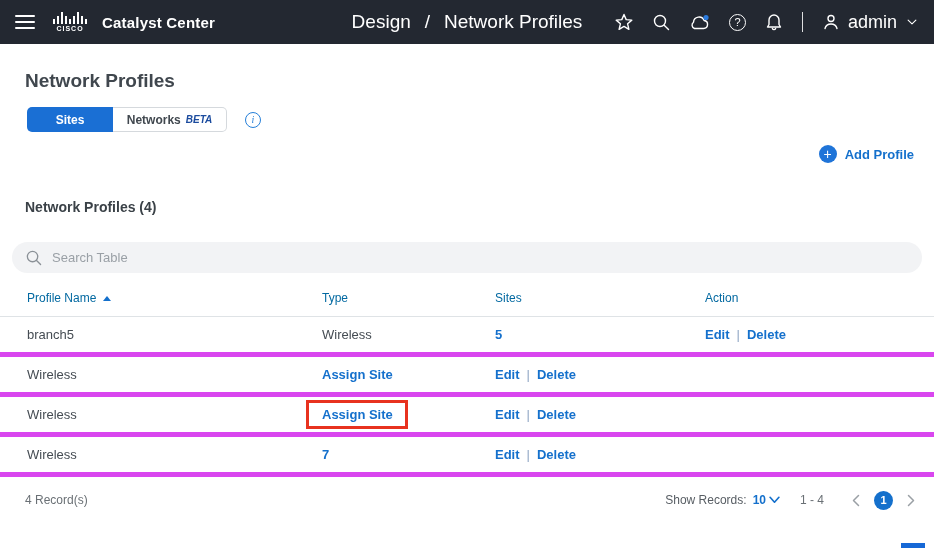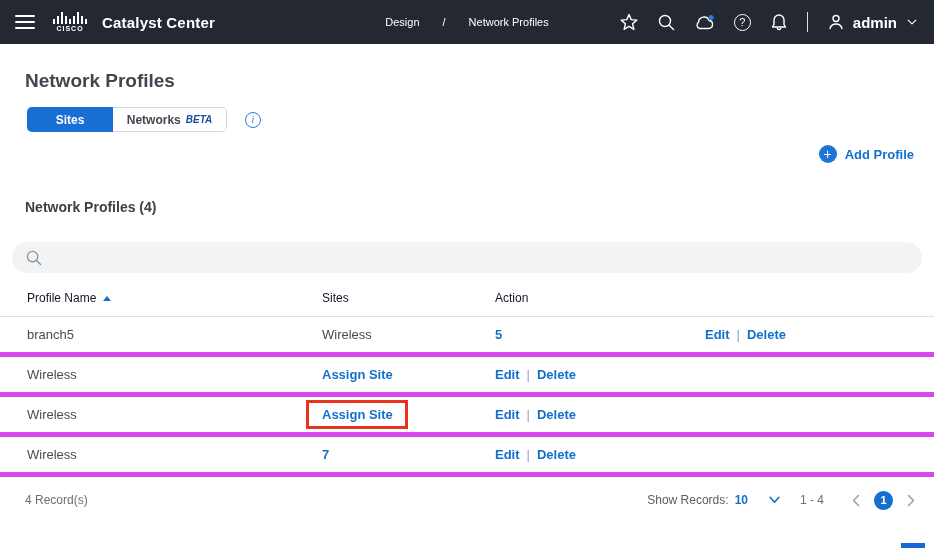--- a/index.html
+++ b/index.html
@@ -8,29 +8,29 @@
 
   
   .app-header { height:44px; background:#232831; display:flex; align-items:center; padding:16px 15px; position:relative; color:#fff; }
   .hamburger { width:20px; display:flex; flex-direction:column; gap:4px; cursor:pointer; }
   .hamburger span { height:2px; background:#fff; border-radius:1px; }
   .cisco-logo { margin-left:18px; display:flex; flex-direction:column; align-items:center; }
   .cisco-bars { display:flex; align-items:flex-end; gap:2px; height:12px; }
   .cisco-bars i { width:2px; background:#fff; display:block; }
   .cisco-word { color:#fff; font-size:7px; font-weight:700; letter-spacing:1px; margin-top:1px; }
   .brand-title { font-size:15px; font-weight:700; margin-left:15px; letter-spacing:.2px; }
-  .breadcrumb { position:absolute; left:50%; transform:translateX(-50%); display:flex; align-items:center; gap:23px; font-size:11px; }
+  .breadcrumb { position:absolute; left:50%; transform:translateX(-50%); display:flex; align-items:center; gap:14px; font-size:19px; }
   .breadcrumb .crumb { cursor:pointer; }
   .header-icons { margin-left:auto; display:flex; align-items:center; gap:19px; }
   .hicon { display:flex; align-items:center; cursor:pointer; }
   .hicon svg { stroke:#fff; fill:none; stroke-width:1.4; stroke-linecap:round; stroke-linejoin:round; }
   .circle-icon { width:17px; height:17px; border:1.4px solid #fff; border-radius:50%; display:flex; align-items:center; justify-content:center; font-size:11px; color:#fff; cursor:pointer; }
   .header-divider { width:1px; height:20px; background:rgba(255,255,255,.85); }
   .user-area { display:flex; align-items:center; gap:8px; cursor:pointer; }
-  .user-name { font-size:15px; font-weight:700; }
+  .user-name { font-size:18px; font-weight:400; }
 
   
   .page-title { margin:26px 0 0 25px; font-size:19px; color:#40474e; }
   .tabs-row { display:flex; align-items:center; gap:18px; margin:15px 0 0 27px; }
   .tab-group { display:inline-flex; }
   .tab { font-size:12px; font-weight:700; display:flex; align-items:center; justify-content:center; cursor:pointer; height:25px; }
   .tab-sites { width:86px; background:#1a6fd4; color:#fff; border-radius:5px 0 0 5px; }
   .tab-networks { width:114px; background:#fff; color:#41484f; border:1px solid #d5d9dd; border-left:none; border-radius:0 5px 5px 0; }
   .beta-badge { font-style:italic; font-weight:800; font-size:10px; color:#1b4b9e; margin-left:5px; }
   .info-icon { width:16px; height:16px; border:1.2px solid #2680d9; border-radius:50%; color:#2680d9; font-size:10px; font-style:italic; font-family:"Liberation Serif", serif; display:flex; align-items:center; justify-content:center; cursor:pointer; }
@@ -39,36 +39,36 @@
   .plus-circle { width:18px; height:18px; border-radius:50%; background:#1f74d8; color:#fff; font-size:14px; font-weight:400; display:flex; align-items:center; justify-content:center; line-height:1; padding-bottom:1px; }
 
   
   .section-heading { margin:36px 0 0 25px; font-size:14px; color:#3a4147; }
   .search-bar { margin:27px 12px 0; height:31px; background:#f2f3f5; border-radius:16px; display:flex; align-items:center; padding:0 13px; gap:10px; }
   .search-bar svg { stroke:#8b9197; fill:none; stroke-width:1.4; stroke-linecap:round; }
   .search-input { flex:1; border:none; outline:none; background:transparent; font-size:13px; color:#3c4248; font-family:"Liberation Sans", sans-serif; }
   .search-input::placeholder { color:#9aa0a6; }
 
   .grid-row { display:grid; grid-template-columns:295px 173px 210px 1fr; align-items:center; padding:0 16px 0 27px; }
-  .thead { padding-top:18px; padding-bottom:11px; font-size:12px; color:#0f172a; border-bottom:1px solid #dfe3e6; }
+  .thead { padding-top:18px; padding-bottom:11px; font-size:12px; color:#0369a1; border-bottom:1px solid #dfe3e6; }
   .th { display:flex; align-items:center; cursor:pointer; }
   .sort-asc { width:0; height:0; border-left:4px solid transparent; border-right:4px solid transparent; border-bottom:5px solid #1470cc; margin-left:7px; display:inline-block; }
   .trow { height:40px; font-size:13px; color:#454c53; border-bottom:5px solid #d946ef; }
   .link { color:#1470cc; cursor:pointer; text-decoration:none; }
   .sites-link { font-weight:600; }
   .action-cell { display:flex; gap:7px; align-items:center; }
   .action-link { color:#1470cc; font-weight:700; font-size:13px; cursor:pointer; }
   .action-sep { color:#8fa6c4; font-weight:400; }
   .highlight-box { display:inline-block; border:3px solid #e8321f; padding:4px 12px 4px 13px; margin-left:-16px; }
 
   
   .table-footer { display:flex; justify-content:space-between; align-items:center; height:46px; padding:0 19px 0 25px; font-size:12px; color:#6a7075;text-align:center; }
   .footer-right { display:flex; align-items:center; }
   .show-label { color:#575d63; }
-  .show-value { color:#1470cc; font-weight:700; margin-left:6px; cursor:pointer; display:flex; align-items:center; gap:21px; }
+  .show-value { color:#1470cc; font-weight:700; margin-left:6px; cursor:pointer; display:flex; align-items:center; gap:3px; }
   .show-value svg { stroke:#1470cc; fill:none; stroke-width:1.5; stroke-linecap:round; stroke-linejoin:round; }
   .range-text { margin-left:20px; }
   .pager { display:flex; align-items:center; gap:14px; margin-left:28px; }
   .pager-btn { display:flex; align-items:center; cursor:pointer; }
   .pager-btn svg { stroke:#9aa0a5; fill:none; stroke-width:1.5; stroke-linecap:round; stroke-linejoin:round; }
   .page-circle { width:19px; height:19px; border-radius:50%; background:#1470cc; color:#fff; font-size:11px; font-weight:700; display:flex; align-items:center; justify-content:center; cursor:pointer; }
   .bottom-bar { position:absolute; right:9px; bottom:1px; width:24px; height:5px; background:#1668d6; }
 </style>
 </head>
 <body>
@@ -166,27 +166,29 @@
     </div>
   </div>
 
   <h2 class="section-heading">Network Profiles (4)</h2>
 
   <div class="search-bar">
     <svg width="17" height="17" viewBox="0 0 18 18">
         <circle cx="8" cy="8" r="5.5"></circle>
         <line x1="12.2" y1="12.2" x2="16.5" y2="16.5"></line>
       </svg>
+    <input class="search-input" type="text" placeholder="Search Table" style="">
   </div>
 
   <div class="grid-row thead">
     <span class="th">
       <span>Profile Name</span>
       <span class="sort-asc"></span>
     </span>
+    <span class="th">Type</span>
     <span class="th">Sites</span>
     <span class="th">Action</span>
   </div>
 
   <div class="grid-row trow">
     <span>branch5</span>
     <span>Wireless</span>
     <span><a class="link sites-link">5</a></span>
     <span class="action-cell">
       <a class="action-link">Edit</a>

